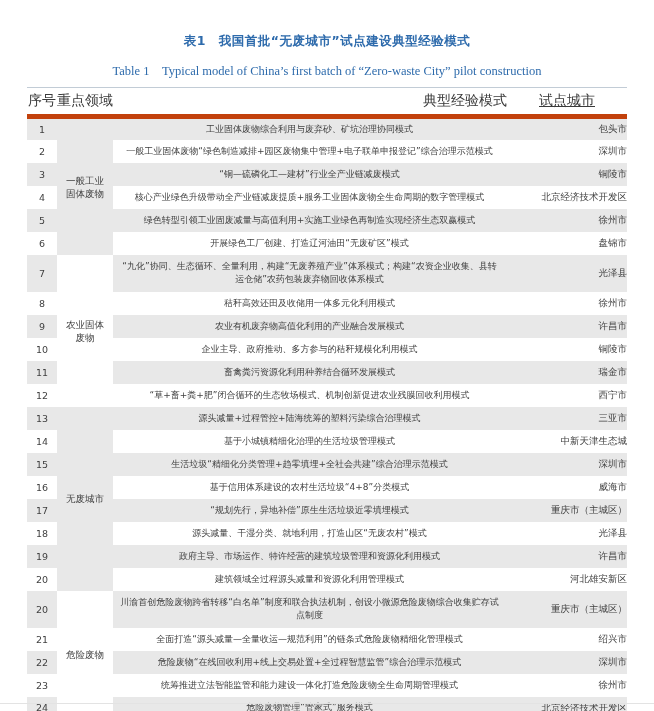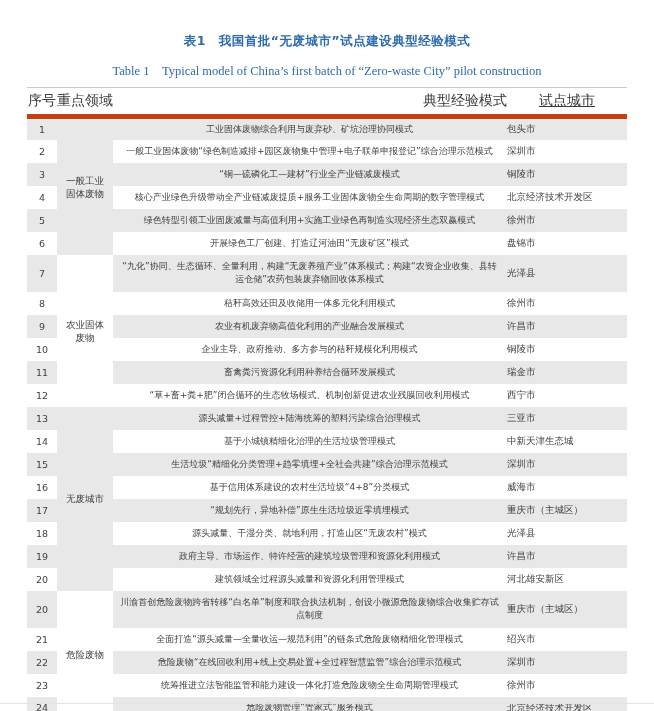--- a/index.html
+++ b/index.html
@@ -42,21 +42,21 @@
   td.c-field{
     text-align:center;line-height:13px;padding:0 6px;
   }
   td.c-field.shaded{background:#e8e8e8 !important;}
   td.c-field.plain{background:#ffffff !important;}
   td.c-model{
     text-align:center;padding-left:5px;padding-right:6px;font-size:9px;
     white-space:nowrap;overflow:hidden;line-height:13px;
   }
   td.c-model.wrap{white-space:normal;}
-  td.c-city{text-align:left;line-height:12px;}
+  td.c-city{text-align:right;line-height:12px;}
   .page-bottom-line{
     position:absolute;left:0;right:0;bottom:7px;height:1px;background:#e3e3e3;
   }
 </style>
 </head>
 <body>
 
 <div class="page">
   <div class="title-zh">表1　我国首批“无废城市”试点建设典型经验模式</div>
   <div class="title-en">Table 1　Typical model of China’s first batch of “Zero-waste City” pilot construction</div>

